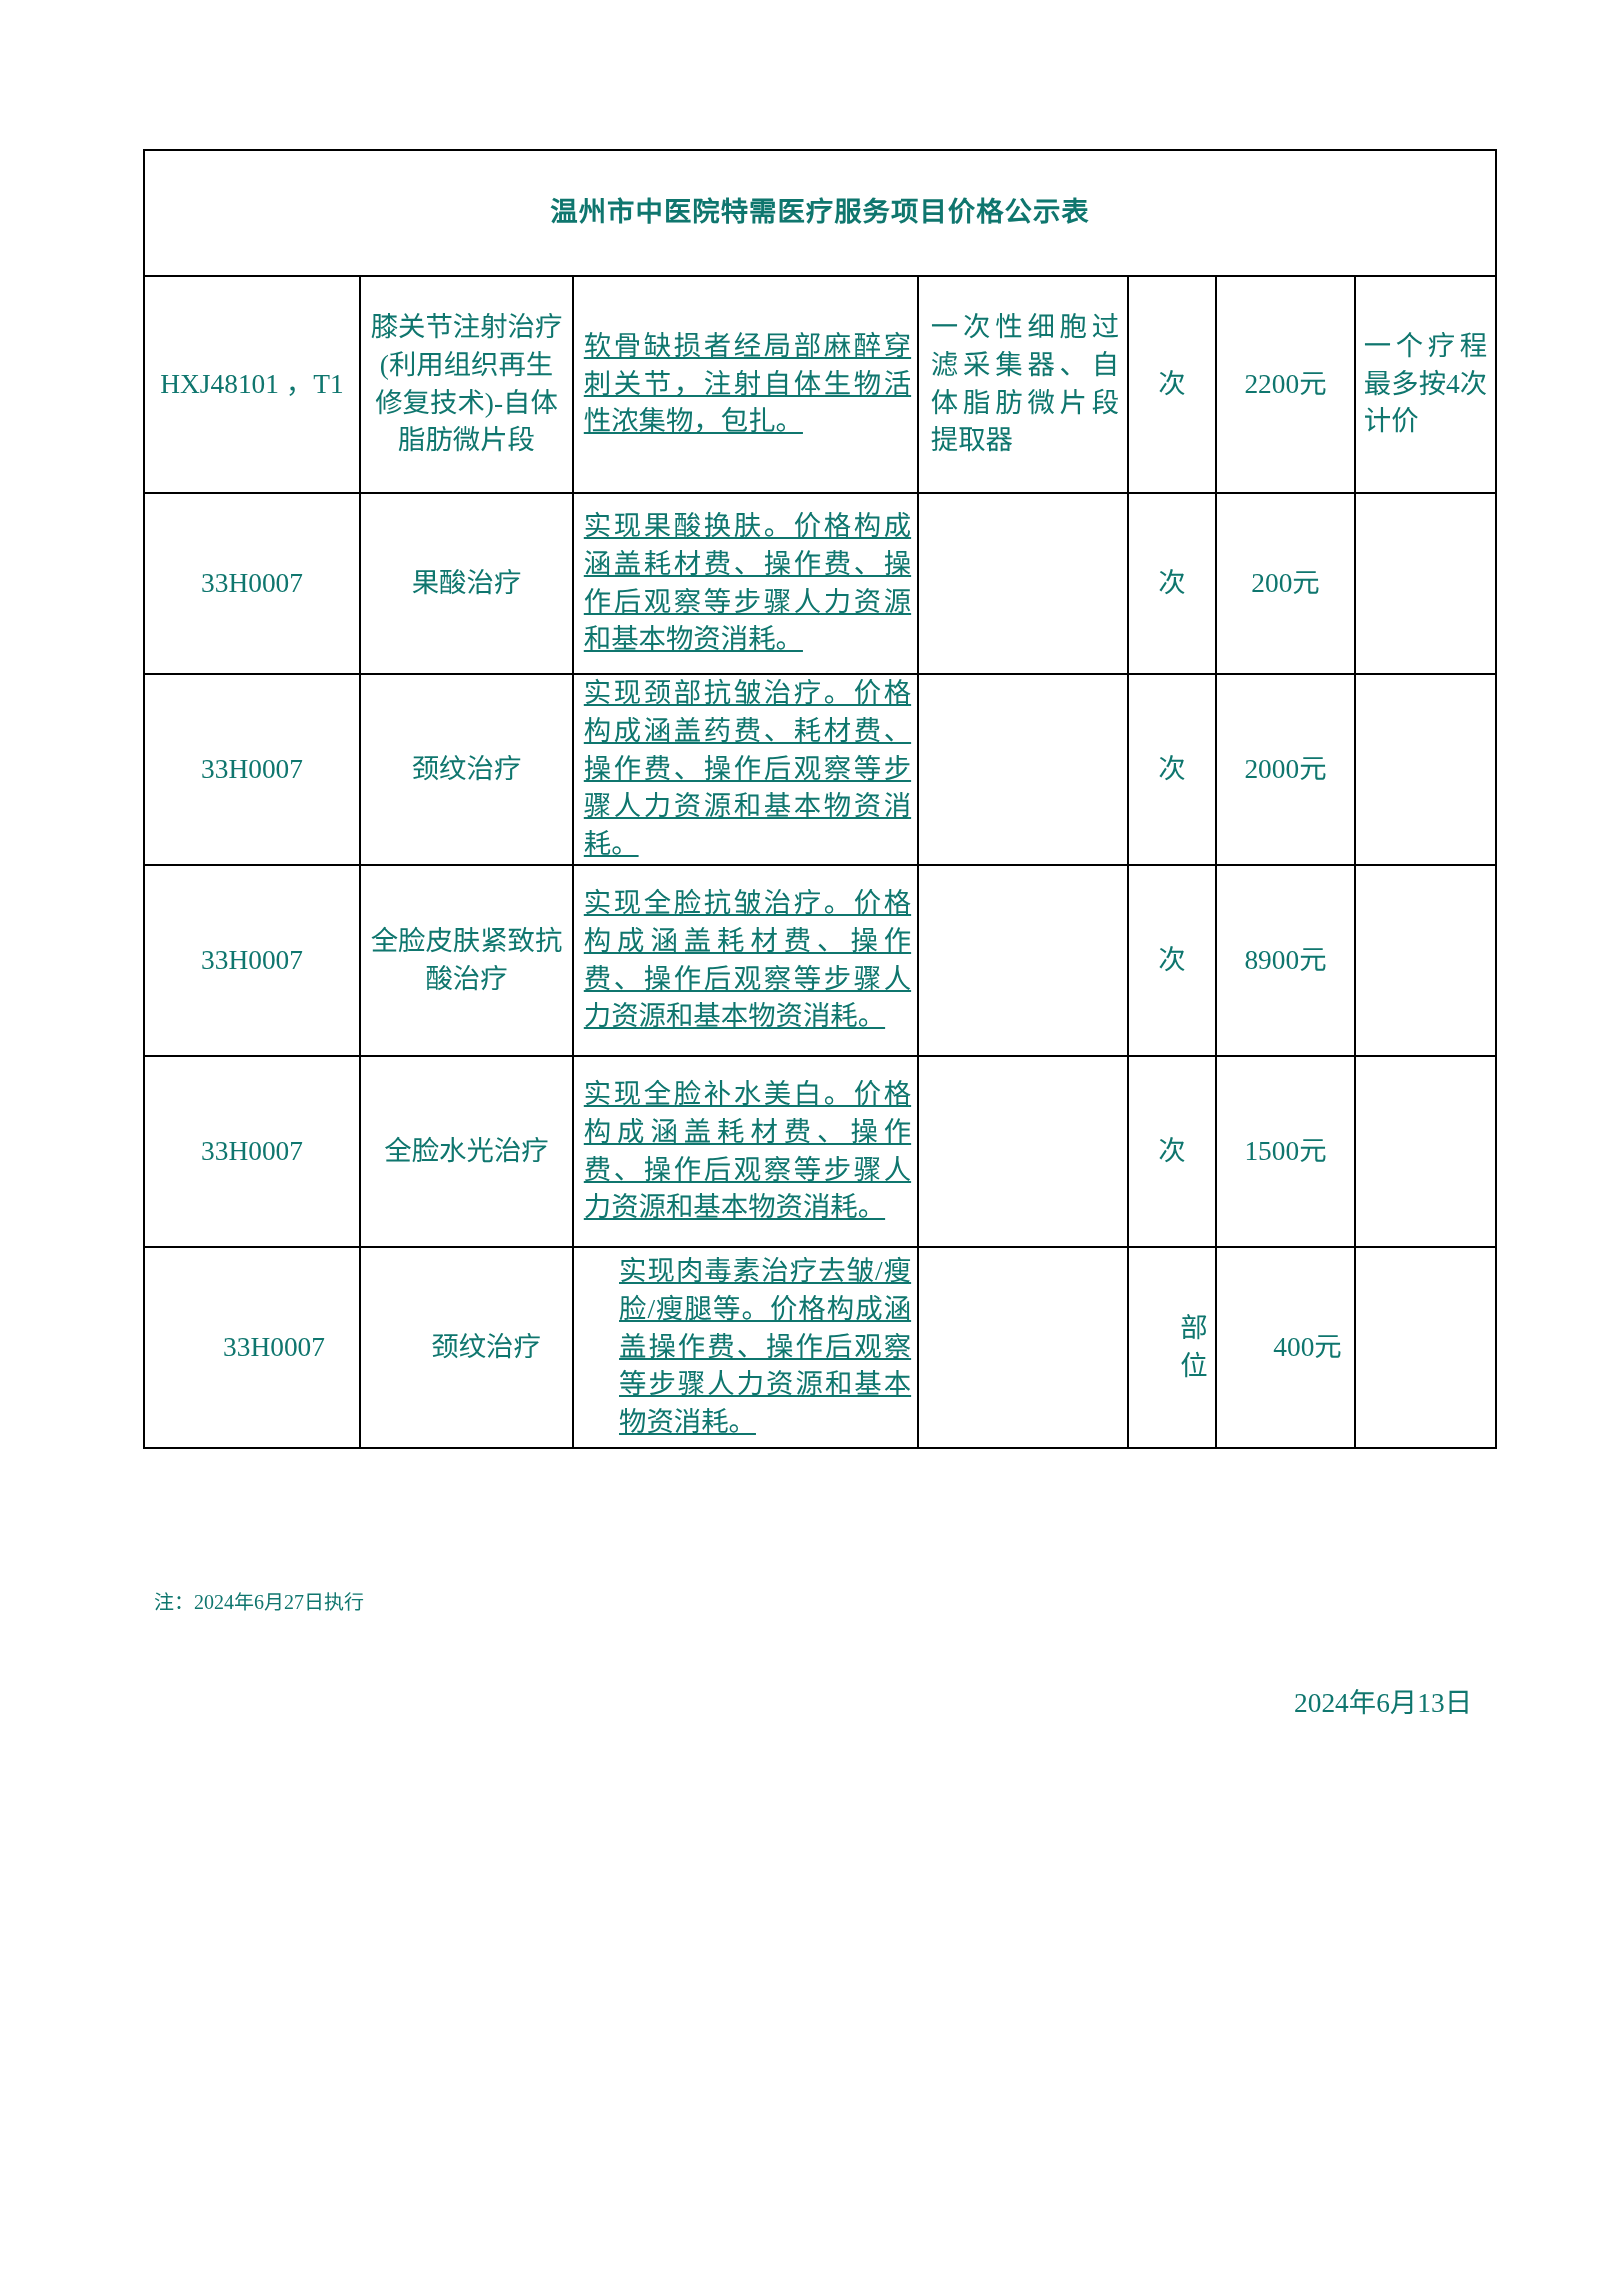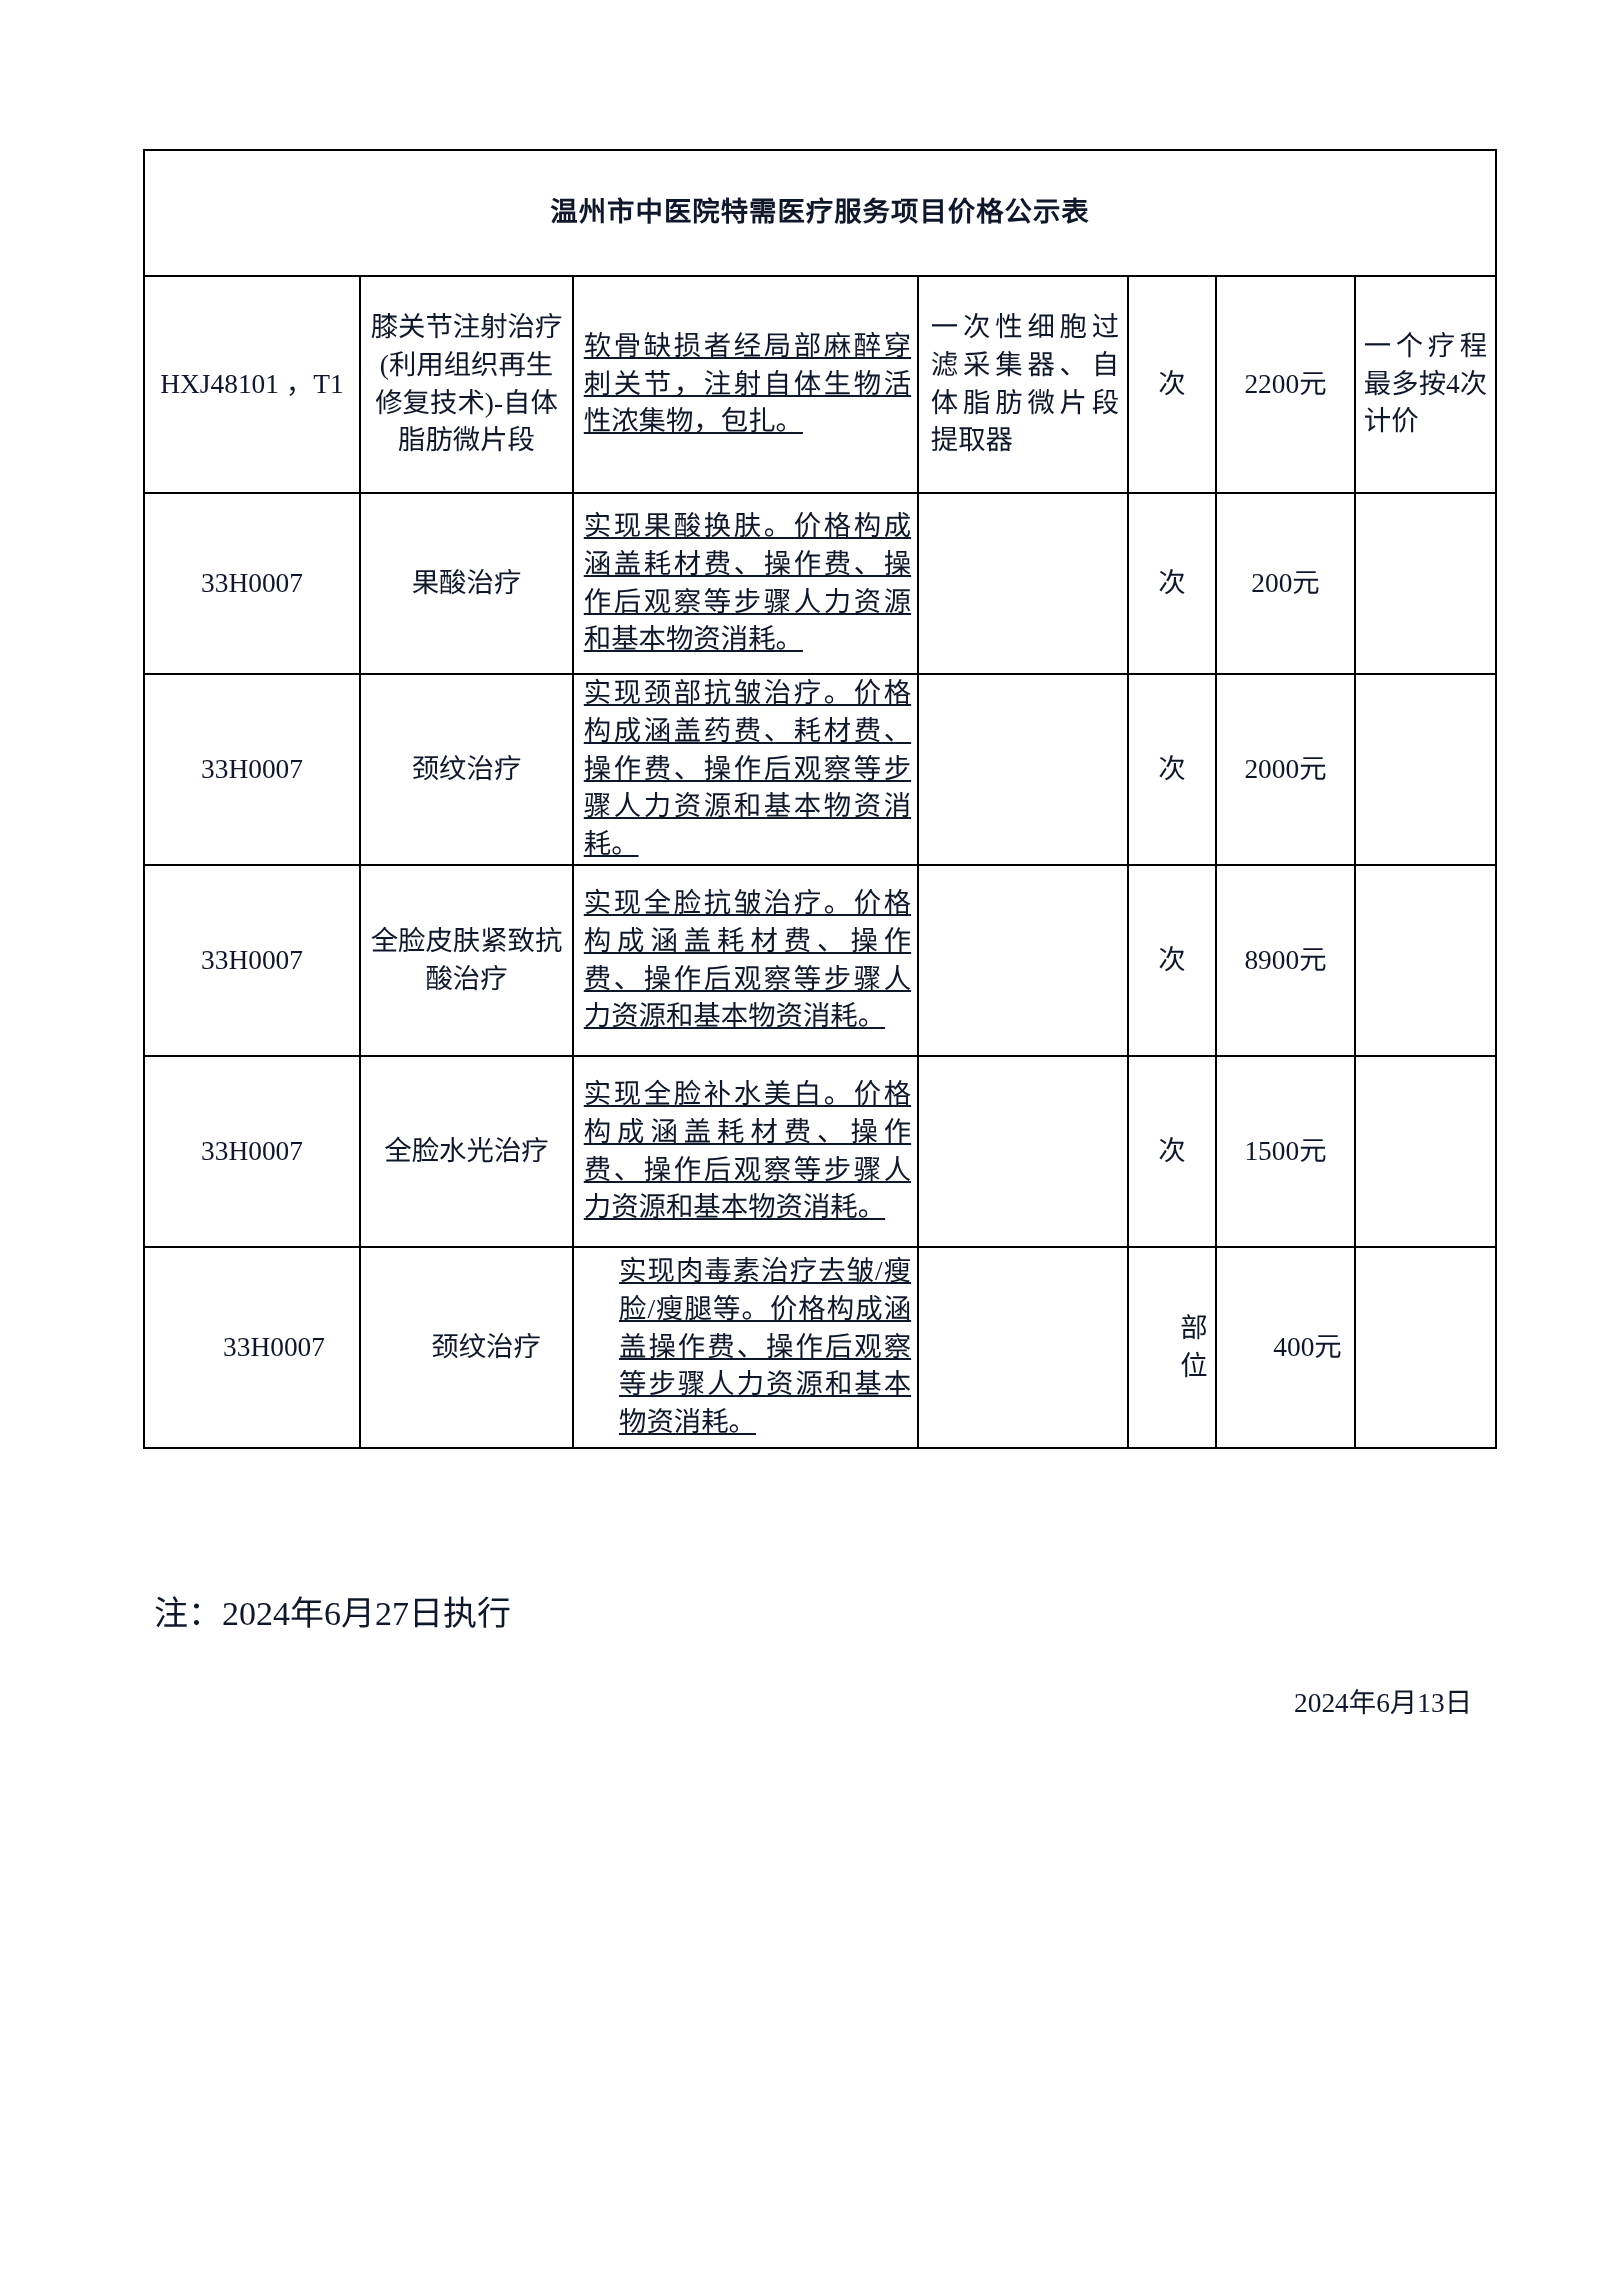--- a/index.html
+++ b/index.html
@@ -6,21 +6,21 @@
     margin: 0;
     padding: 0;
     background: #ffffff;
   }
   .page {
     position: relative;
     width: 1620px;
     height: 2292px;
     background: #ffffff;
     font-family: "Liberation Serif", "DejaVu Serif", serif;
-    color: #0f172a;
+    color: #0f766e;
   }
   table.price-table {
     position: absolute;
     left: 143px;
     top: 149px;
     width: 1352px;
     border-collapse: collapse;
     table-layout: fixed;
     border: 2.9px solid #000000;
   }
@@ -69,21 +69,21 @@
   tr.row-0 td { height: 213px; }
   tr.row-1 td { height: 177px; }
   tr.row-2 td { height: 187px; }
   tr.row-3 td { height: 187px; }
   tr.row-4 td { height: 187px; }
   tr.row-5 td { height: 197px; padding-left: 45px; }
   .exec-note {
     position: absolute;
     left: 154px;
     top: 1586px;
-    font-size: 34px;
+    font-size: 20px;
   }
   .doc-date {
     position: absolute;
     left: 1294px;
     top: 1680px;
     font-size: 27.4px;
     font-family: Liberation Serif, serif;
   }
 </style>
 </head>

